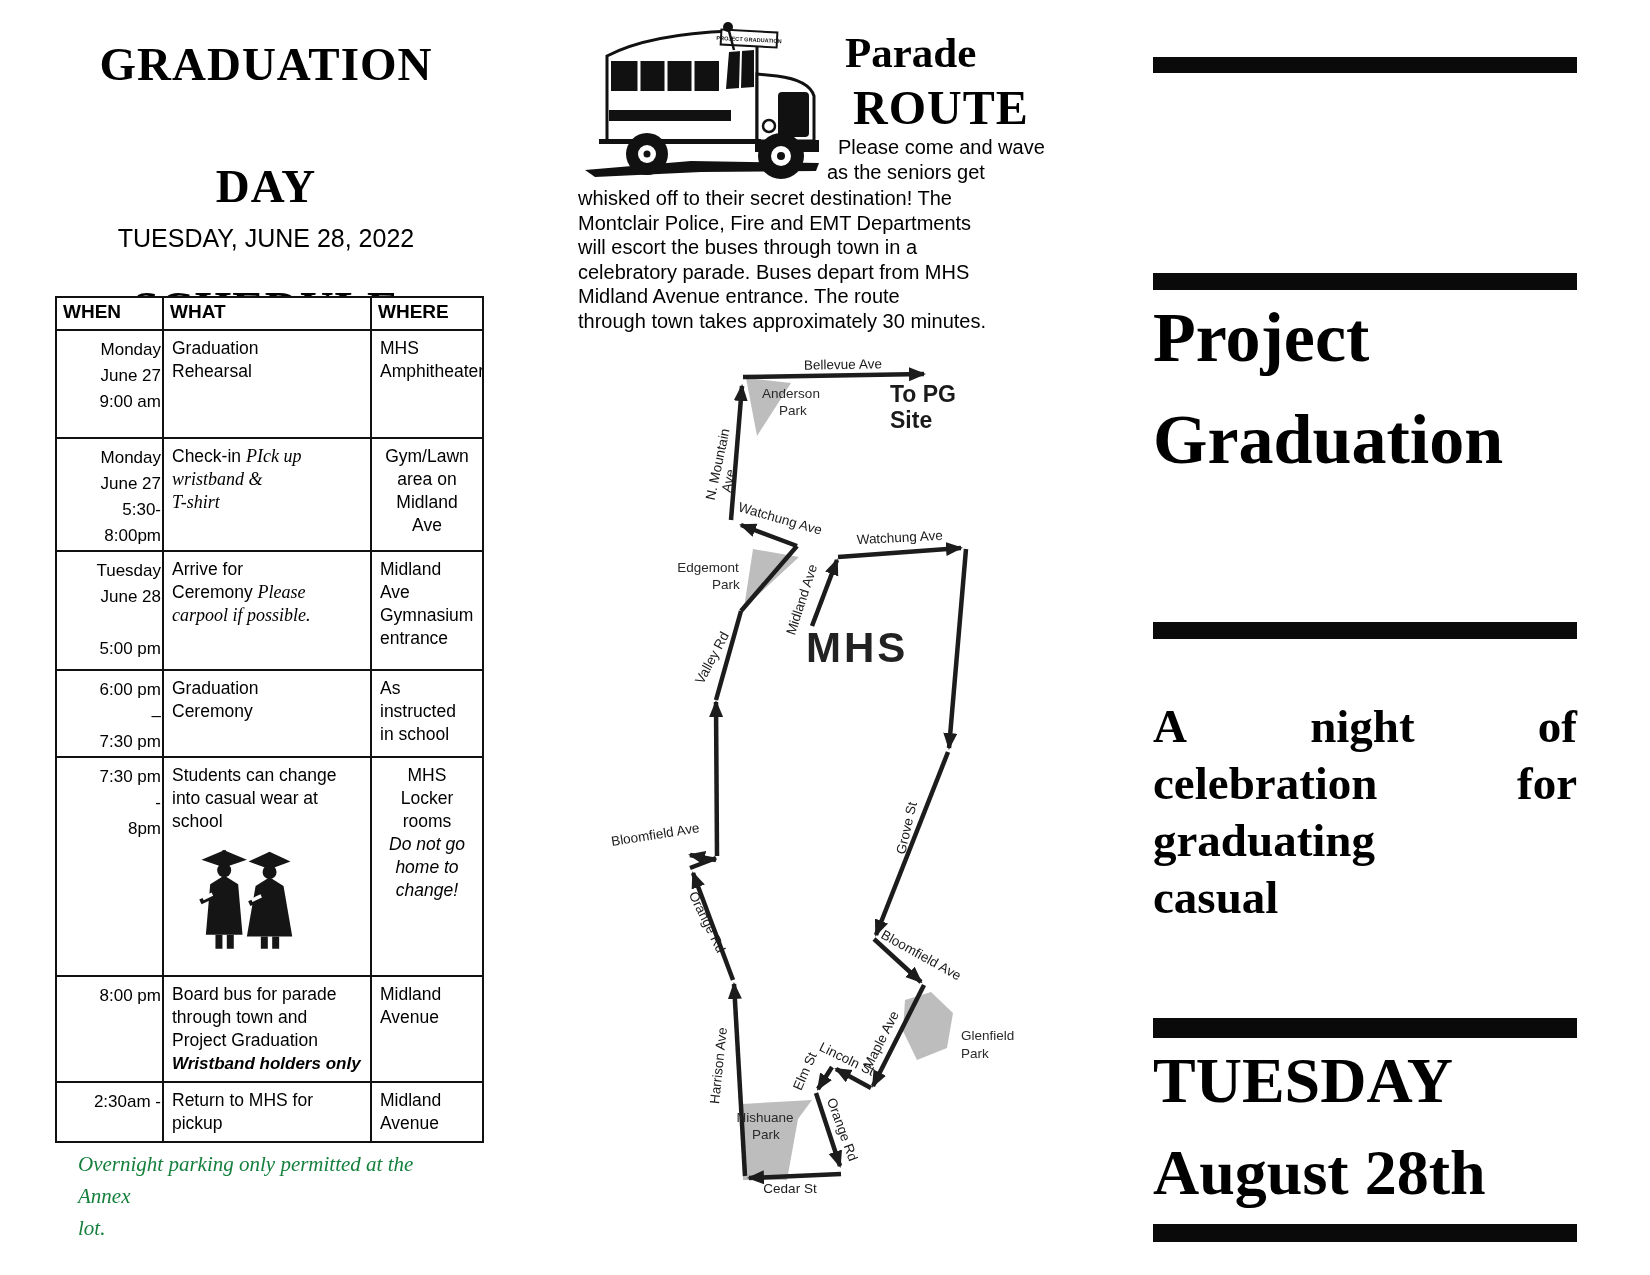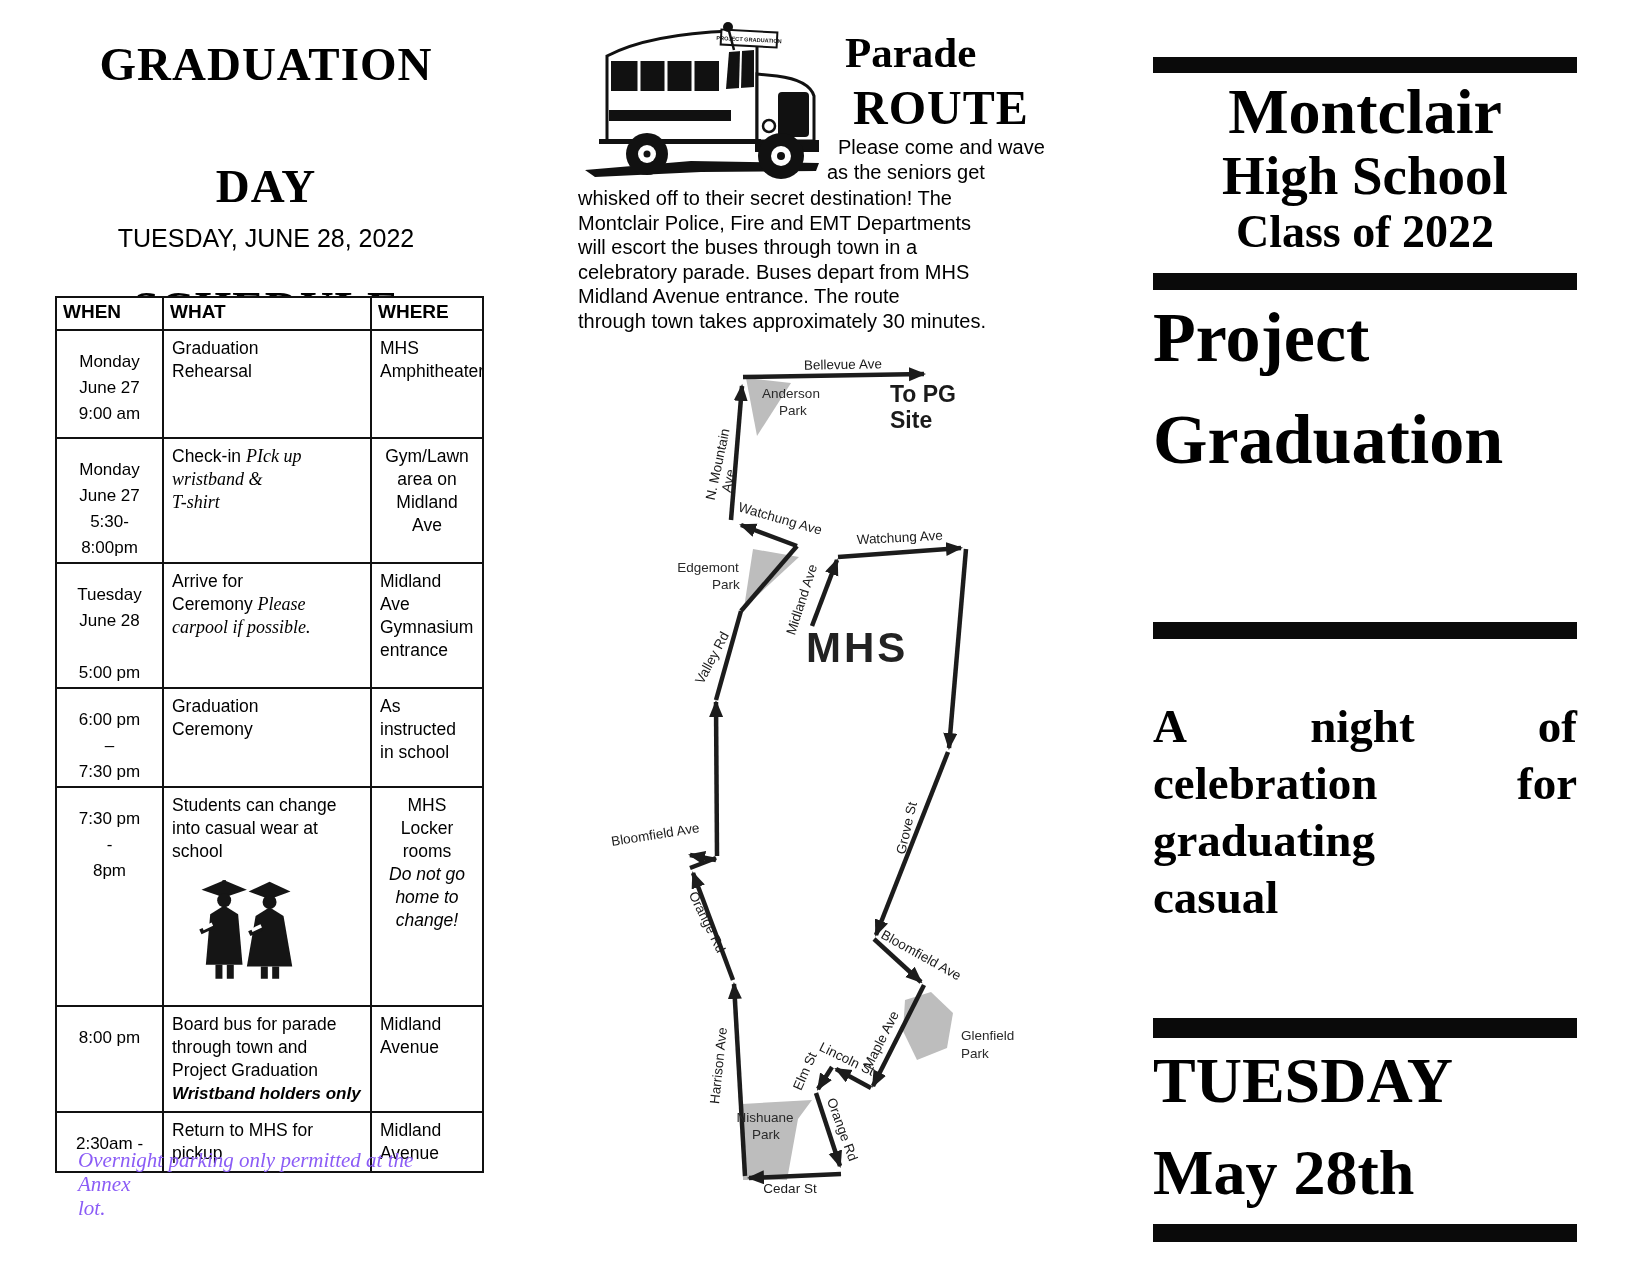--- a/index.html
+++ b/index.html
@@ -11,29 +11,29 @@
 
   
   .left-title{left:40px;top:34px;width:452px;text-align:center;font-weight:bold;
               font-size:47px;line-height:61px;letter-spacing:1px;}
   .left-subtitle{left:40px;top:224px;width:452px;text-align:center;font-size:25px;}
   table.sched{position:absolute;left:55px;top:296px;width:427px;border-collapse:collapse;
               table-layout:fixed;background:#fff;}
   table.sched col.c1{width:107px;} table.sched col.c2{width:208px;} table.sched col.c3{width:112px;}
   table.sched th,table.sched td{border:2px solid #111;vertical-align:top;overflow:hidden;}
   table.sched th{font-size:19px;text-align:left;padding:3px 6px;margin-left:12px;}
-  td.when{text-align:center;font-size:17px;line-height:26px;padding-top:18px;}
+  td.when{text-align:right;font-size:17px;line-height:26px;padding-top:6px;}
   td.what,td.where{font-size:17.5px;line-height:23px;padding:6px 8px;}
   td.center{text-align:center;}
   .it-serif{font-family:"Liberation Serif",serif;font-style:italic;font-size:18px;}
   .it-sans{font-style:italic;}
   .bold-it{font-weight:bold;font-style:italic;font-size:17px;}
   .grads-wrap{margin:10px 0 0 26px;}
-  .note-red{left:78px;top:1148px;width:392px;color:#8b5cf6;font-family:"Liberation Serif",serif;
-            font-style:italic;font-size:21px;line-height:24px;}
+  .note-red{left:78px;top:1148px;width:392px;color:#15803d;font-family:"Liberation Serif",serif;
+            font-style:italic;font-size:21px;line-height:32px;}
 
   
   .parade-h1{left:845px;top:28px;font-weight:bold;font-size:43px;}
   .parade-h2{left:853px;top:80px;font-weight:bold;font-size:48px;letter-spacing:1px;}
   .para-l1{left:838px;top:136px;font-size:20px;}
   .para-l2{left:827px;top:161px;font-size:20px;}
   .para-rest{left:578px;top:186px;width:444px;font-size:20px;line-height:24.5px;}
 
   
   .bar{left:1153px;width:424px;background:#0a0a0a;}
@@ -280,40 +280,35 @@
       <text class="park-t" x="708" y="572" text-anchor="middle">Edgemont</text>
       <text class="park-t" x="726" y="589" text-anchor="middle">Park</text>
       <text class="park-t" x="961" y="1040">Glenfield</text>
       <text class="park-t" x="961" y="1058">Park</text>
       <text class="park-t" x="765" y="1122" text-anchor="middle">Nishuane</text>
       <text class="park-t" x="766" y="1139" text-anchor="middle">Park</text>
     </svg>
   </div>
 
   <div class="abs bar" style="top:57px;height:16px;"></div>
-  <div class="abs r-school serif">
-    <div class="l1">Montclair</div>
-    <div class="l2">High School</div>
-    <div class="l3">Class of 2022</div>
-  </div>
   <div class="abs bar" style="top:273px;height:17px;"></div>
   <div class="abs r-ev1 serif">Project</div>
   <div class="abs r-ev2 serif">Graduation</div>
   <div class="abs bar" style="top:622px;height:17px;"></div>
   <div class="abs tagline serif">
     <div class="fx">
       <span>A</span>
       <span>night</span>
       <span>of</span>
     </div>
     <div class="fx">
       <span>celebration</span>
       <span>for</span>
     </div>
     <div>graduating</div>
     <div>casual</div>
   </div>
   <div class="abs bar" style="top:1018px;height:20px;"></div>
   <div class="abs r-day serif">TUESDAY</div>
-  <div class="abs r-date serif">May 28th</div>
+  <div class="abs r-date serif">August 28th</div>
   <div class="abs bar" style="top:1224px;height:18px;"></div>
 
 </div>
 
 </body></html>

